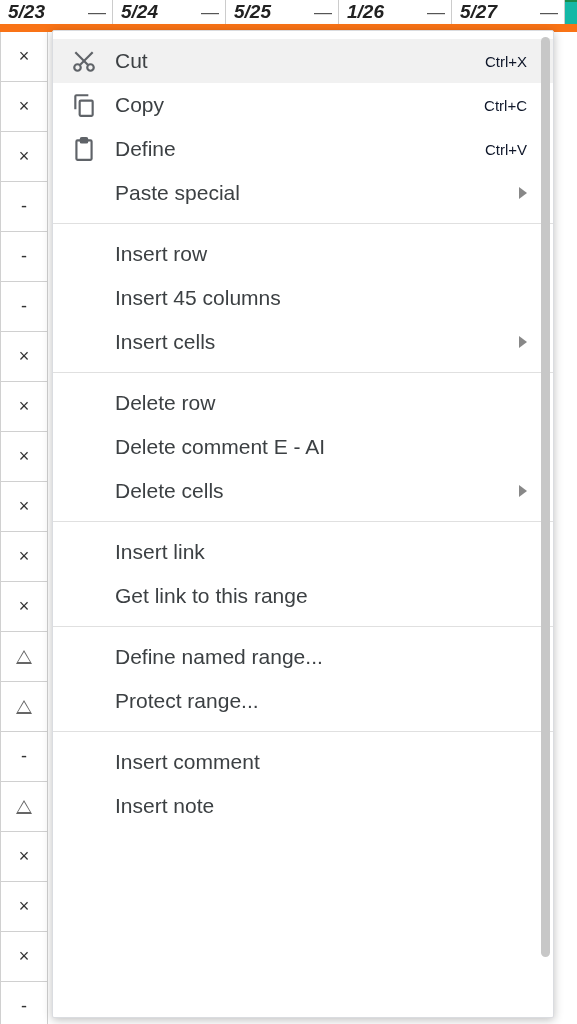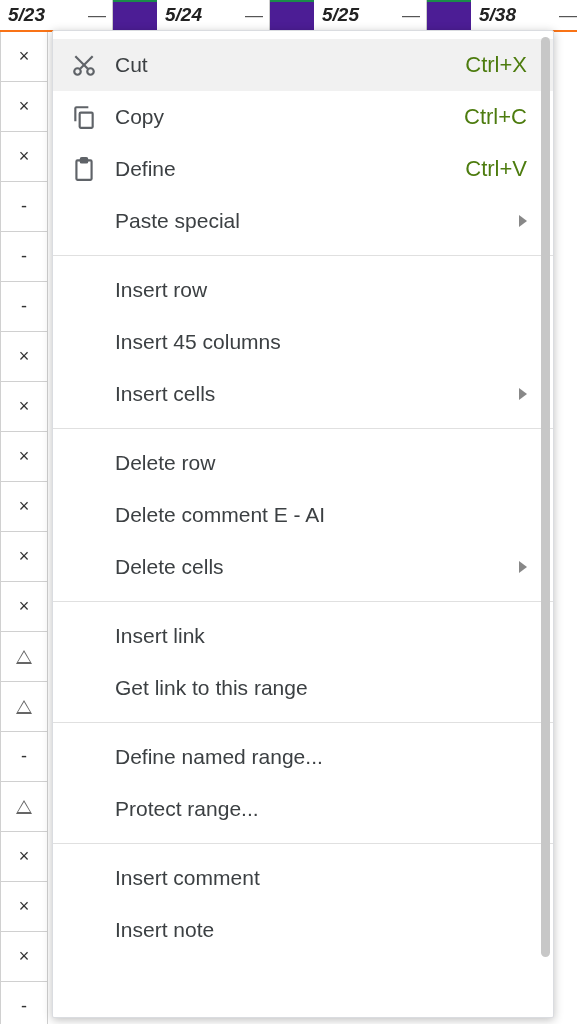--- a/index.html
+++ b/index.html
@@ -2,23 +2,22 @@
 <html><head>
   <meta charset="utf-8">
   <style>
     * { box-sizing: border-box; margin: 0; padding: 0; }
     html, body { width: 577px; height: 1024px; font-family: Arial, Helvetica, sans-serif; background: #fff; overflow: hidden; }
 
     
     .hdr-row {
       display: flex;
       height: 32px;
-      border-bottom: 2px solid #f97316;
-      background: #4c1d95;
-      gap: 44px;
+      border-bottom: 8px solid #f97316;
+      background: #14b8a6;
     }
     .hdr-row::before {
       content: "";
       position: absolute;
       top: 0; left: 0; right: 0;
       height: 2px;
       background: #1a8b4a;
     }
     .hdr-cell {
       flex: 0 0 113px;
@@ -98,37 +97,37 @@
       width: 9px;
       background: #c7c7c7;
       border-radius: 5px;
     }
     .ctx {
       padding: 8px 0;
     }
     .item {
       display: flex;
       align-items: center;
-      height: 52px;
+      height: 44px;
       padding: 0 26px 0 18px;
       font-size: 21px;
       color: #3c4043;
       cursor: pointer;
     }
     .item:hover, .item.hover { background: #f1f1f1; }
     .item .icon-slot {
       width: 44px;
       flex: 0 0 44px;
       display: flex;
       align-items: center;
       justify-content: flex-start;
       color: #5f6368;
     }
     .item .label { flex: 1; }
-    .item .shortcut { color: #4d7c0f; font-size: 22px; }
+    .item .shortcut { color: #0f172a; font-size: 15px; }
     .item .arrow {
       width: 0; height: 0;
       border-top: 6px solid transparent;
       border-bottom: 6px solid transparent;
       border-left: 8px solid #888;
       margin-left: auto;
     }
     .sep {
       height: 1px;
       background: #e0e0e0;
@@ -147,21 +146,21 @@
   </div>
   <div class="hdr-cell">
     <span>5/24</span>
     <span class="dash">—</span>
   </div>
   <div class="hdr-cell">
     <span>5/25</span>
     <span class="dash">—</span>
   </div>
   <div class="hdr-cell">
-    <span>5/38</span>
+    <span>1/26</span>
     <span class="dash">—</span>
   </div>
   <div class="hdr-cell">
     <span>5/27</span>
     <span class="dash">—</span>
   </div>
 </div>
 
 <div class="body-row">
   <div class="left-col" id="left-col">

